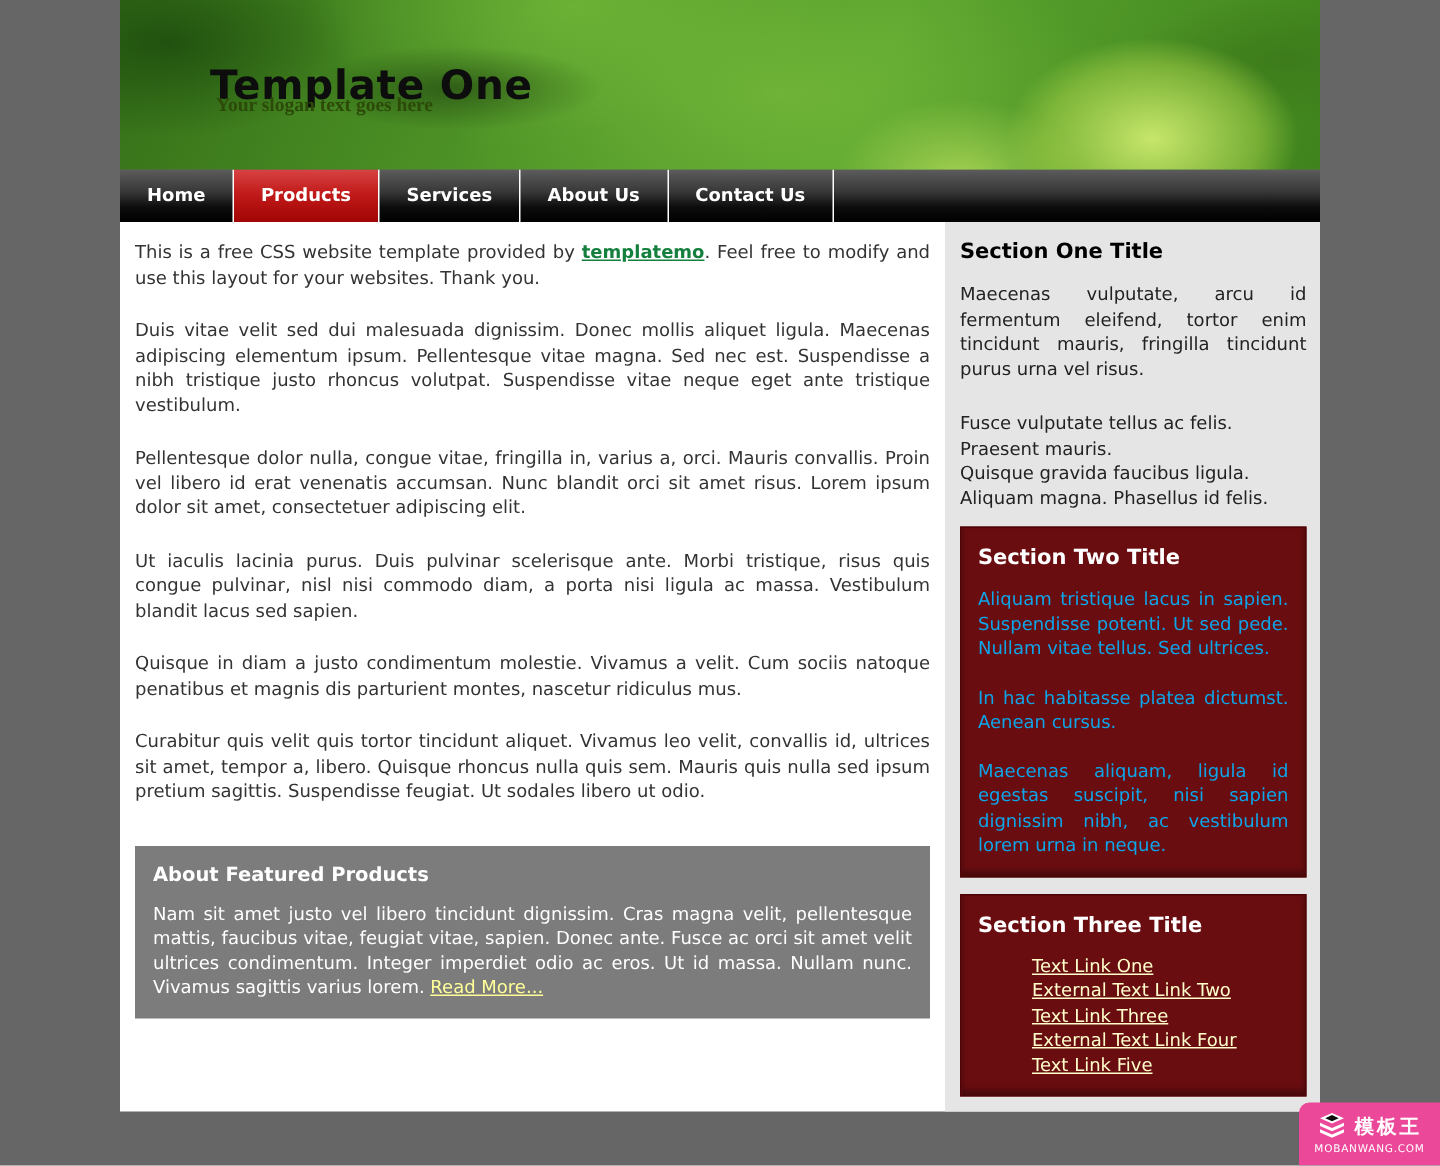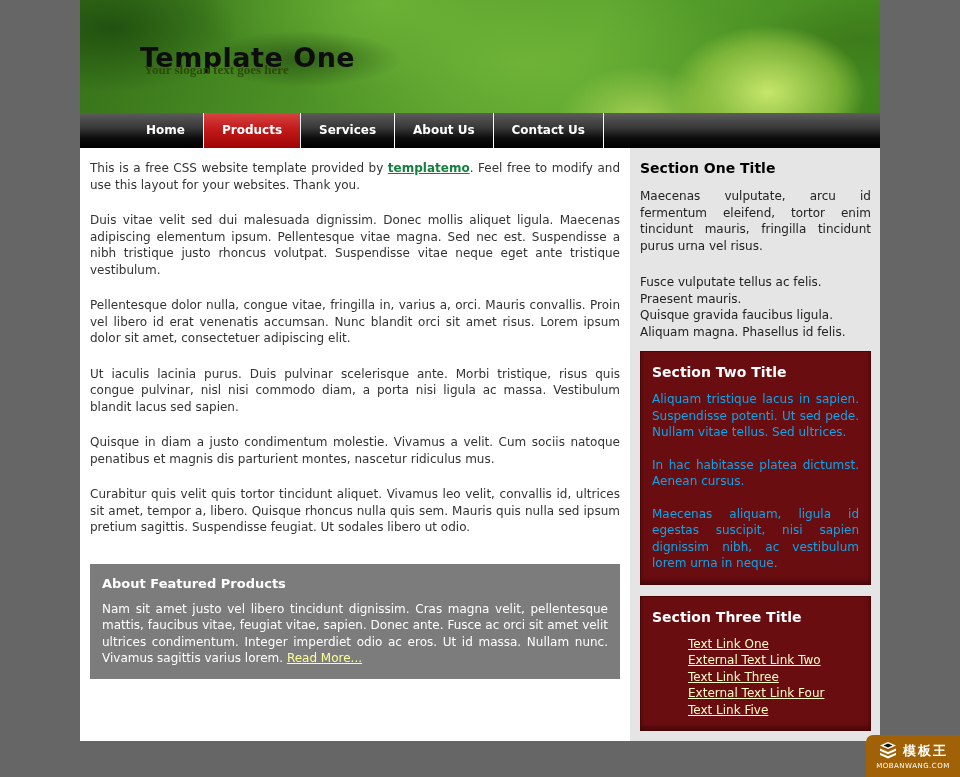--- a/index.html
+++ b/index.html
@@ -31,21 +31,20 @@
   }
   .site-slogan {
     position: absolute; left: 64px; top: 62px;
     font-size: 13px; font-weight: bold; color: #2c4a08; font-family: Liberation Serif, serif;
   }
 
   
   .nav {
     height: 35px; display: flex; align-items: stretch;
     background: linear-gradient(180deg, #5c5c5c 0%, #383838 42%, #0c0c0c 72%, #000 100%);
-    padding-left: 48px;
   }
   .nav-item {
     padding: 0 18px; line-height: 35px; color: #ffffff;
     font-size: 12px; font-weight: bold; cursor: pointer;
     border-right: 1px solid #ffffff;
   }
   .nav-item.active {
     background: linear-gradient(180deg, #d84343 0%, #c21b1b 45%, #a10404 100%);
   }
 
@@ -87,21 +86,21 @@
   }
   .side-box h2 { color: #ffffff; margin: 0 0 11px 0; font-size: 14px; }
   .side-box p { margin: 0 0 16px 0; color: #0ea5e9; }
   .side-box p:last-child { margin-bottom: 0; }
   a.cream-link { color: #ffffcc; text-decoration: underline; }
   .side-box .line { line-height: 16.5px; margin-left: 36px; }
 
   
   .badge {
     position: absolute; right: 0; bottom: 0; width: 94px; height: 42px;
-    background: #a16207; border-top-left-radius: 7px;
+    background: #ec4899; border-top-left-radius: 7px;
     display: flex; flex-direction: column; align-items: center; justify-content: center;
     cursor: pointer;
   }
   .badge-row { display: flex; align-items: center; gap: 5px; }
   .badge-name { color: #ffffff; font-size: 13px; font-weight: bold; letter-spacing: 2px; }
   .badge-domain { color: #ffffff; font-size: 7px; letter-spacing: .5px; margin-top: 2px; }
 </style>
 </head>
 <body>
 

